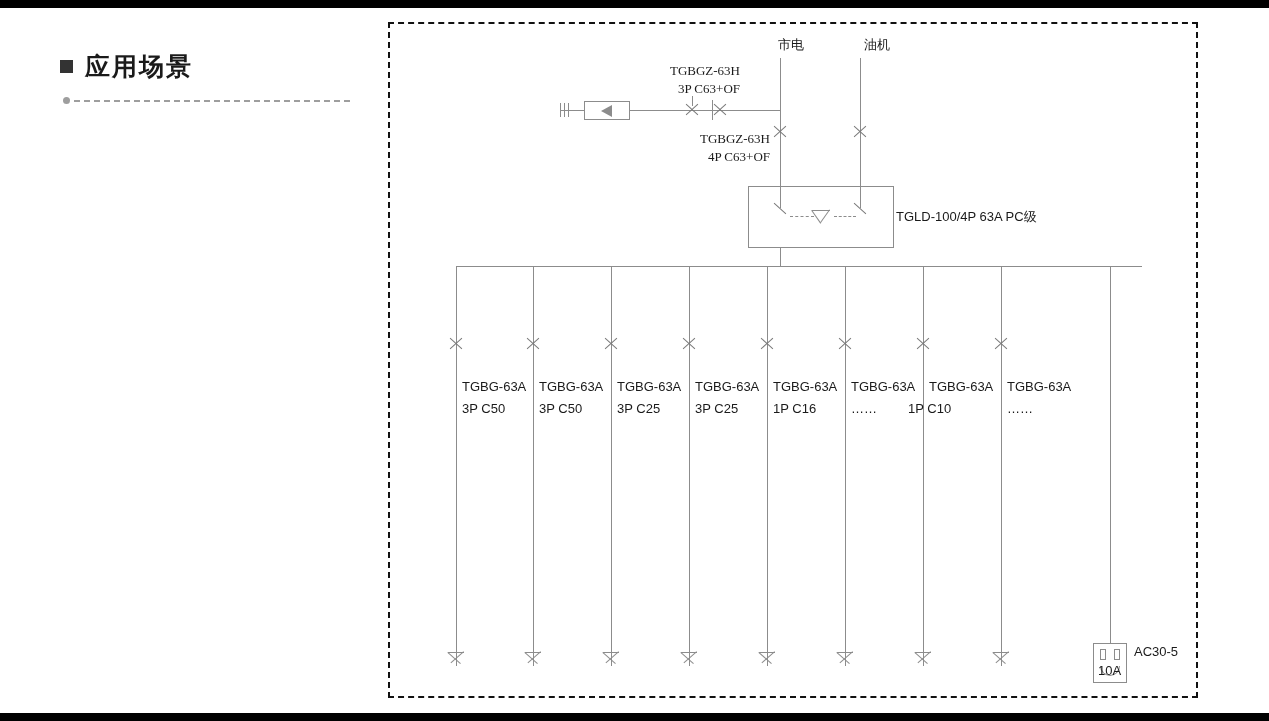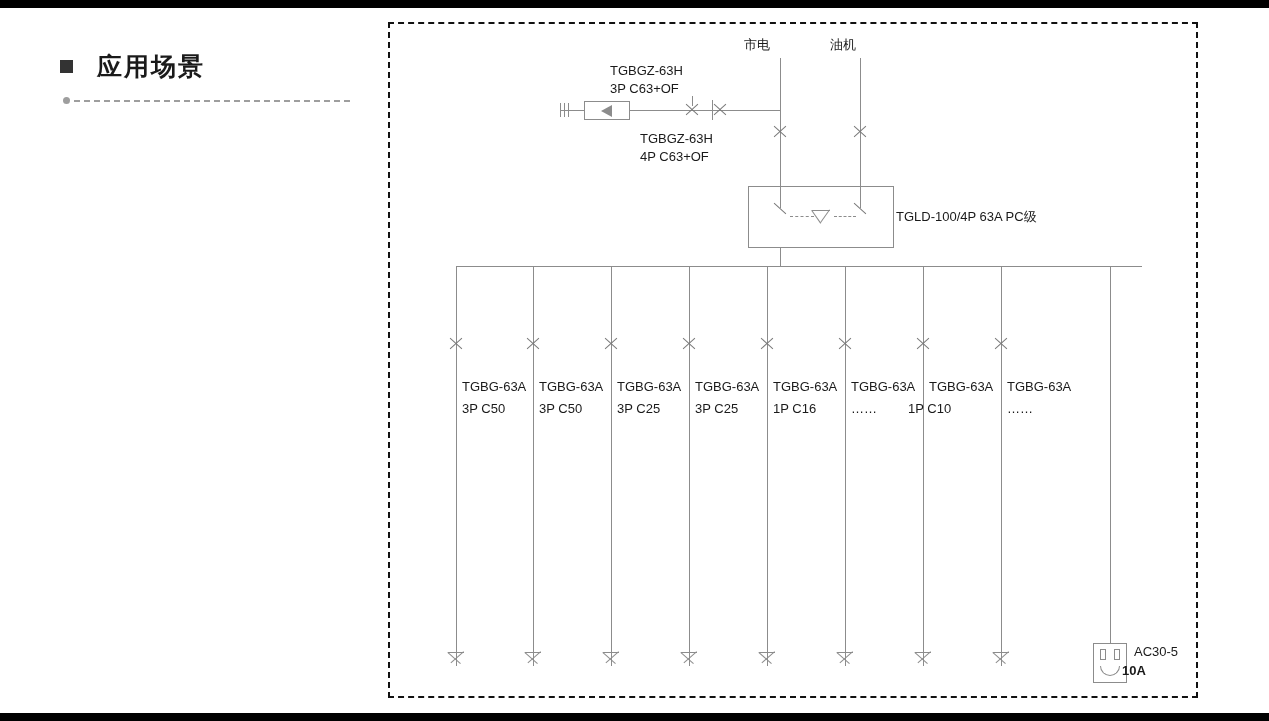--- a/index.html
+++ b/index.html
@@ -28,21 +28,21 @@
   
   .left-panel {
     position: absolute;
     left: 60px;
     top: 50px;
     width: 290px;
   }
   .heading-row {
     display: flex;
     align-items: center;
-    gap: 24px;
+    gap: 12px;
   }
   .square-bullet {
     width: 13px;
     height: 13px;
     background: #333333;
     display: inline-block;
   }
   .heading-text {
     font-size: 25px;
     font-weight: bold;
@@ -108,21 +108,21 @@
     height: 0;
     border-top: 1.5px solid #8c8c8c;
   }
   .lbl {
     position: absolute;
     font-size: 13px;
     color: #1a1a1a;
     line-height: 17px;
     white-space: nowrap;
   }
-  .lbl.center { text-align: left; }
+  .lbl.center { text-align: right; font-family: Liberation Serif, serif; }
 
   
   .breaker {
     position: absolute;
     width: 16px;
     height: 18px;
   }
   .breaker i {
     position: absolute;
     left: 0;
@@ -430,15 +430,15 @@
       <span class="r"></span>
   </div>
 
   <div class="vline" style="left:722px; top:244px; height:378px;"></div>
   <div class="socket" style="left:705px; top:621px;">
     <span class="slot s1"></span>
     <span class="slot s2"></span>
     <span class="curve"></span>
   </div>
   <div class="lbl" style="left:746px; top:621px;">AC30-5</div>
-  <div class="lbl" style="left:734px; top:640px;font-weight:bold;">10A</div>
+  <div class="lbl" style="left:710px; top:640px;">10A</div>
 
 </div>
 
 </body></html>

